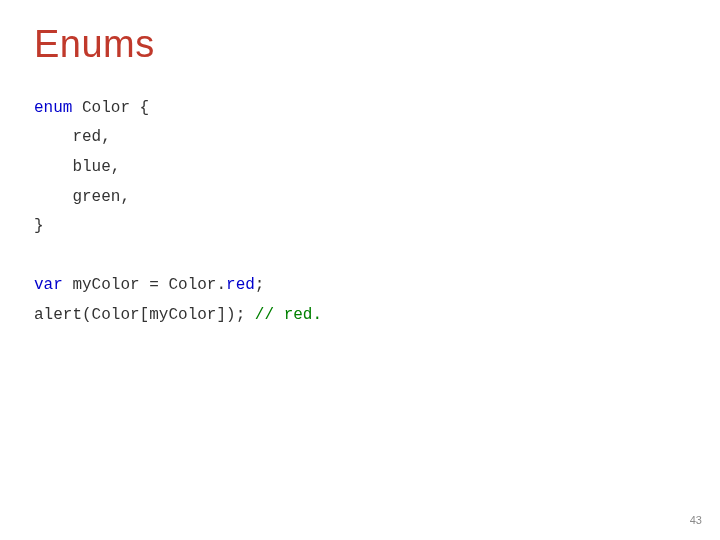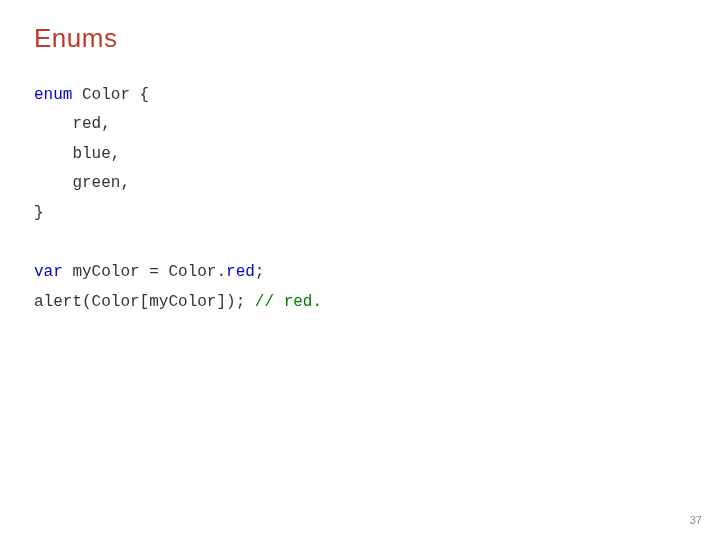--- a/index.html
+++ b/index.html
@@ -13,21 +13,21 @@
     overflow: hidden;
   }
   .slide {
     box-sizing: border-box;
     width: 720px;
     height: 540px;
     padding: 24px 34px 0 34px;
     position: relative;
   }
   .title {
-    font-size: 26px;
+    font-size: 38px;
     font-weight: 400;
     color: #c0392b;
     letter-spacing: 0.5px;
     margin: 0 0 28px 0;
     line-height: 1.1;
   }
   pre.code {
     margin: 0;
     font-family: Consolas, "Courier New", monospace;
     font-size: 16px;
@@ -56,14 +56,14 @@
 
   <pre class="code"><span class="tok-kw">enum</span><span class="tok-ident"> Color {</span>
 <span class="tok-ident">    red,</span>
 <span class="tok-ident">    blue,</span>
 <span class="tok-ident">    green,</span>
 <span class="tok-punct">}</span>
 <span></span>
 <span class="tok-kw">var</span><span class="tok-ident"> myColor = Color.</span><span class="tok-kw">red</span><span class="tok-punct">;</span>
 <span class="tok-ident">alert(Color[myColor]); </span><span class="tok-cmt">// red.</span></pre>
 
-  <div class="page-num">37</div>
+  <div class="page-num">43</div>
 </div>
 
 </body></html>

